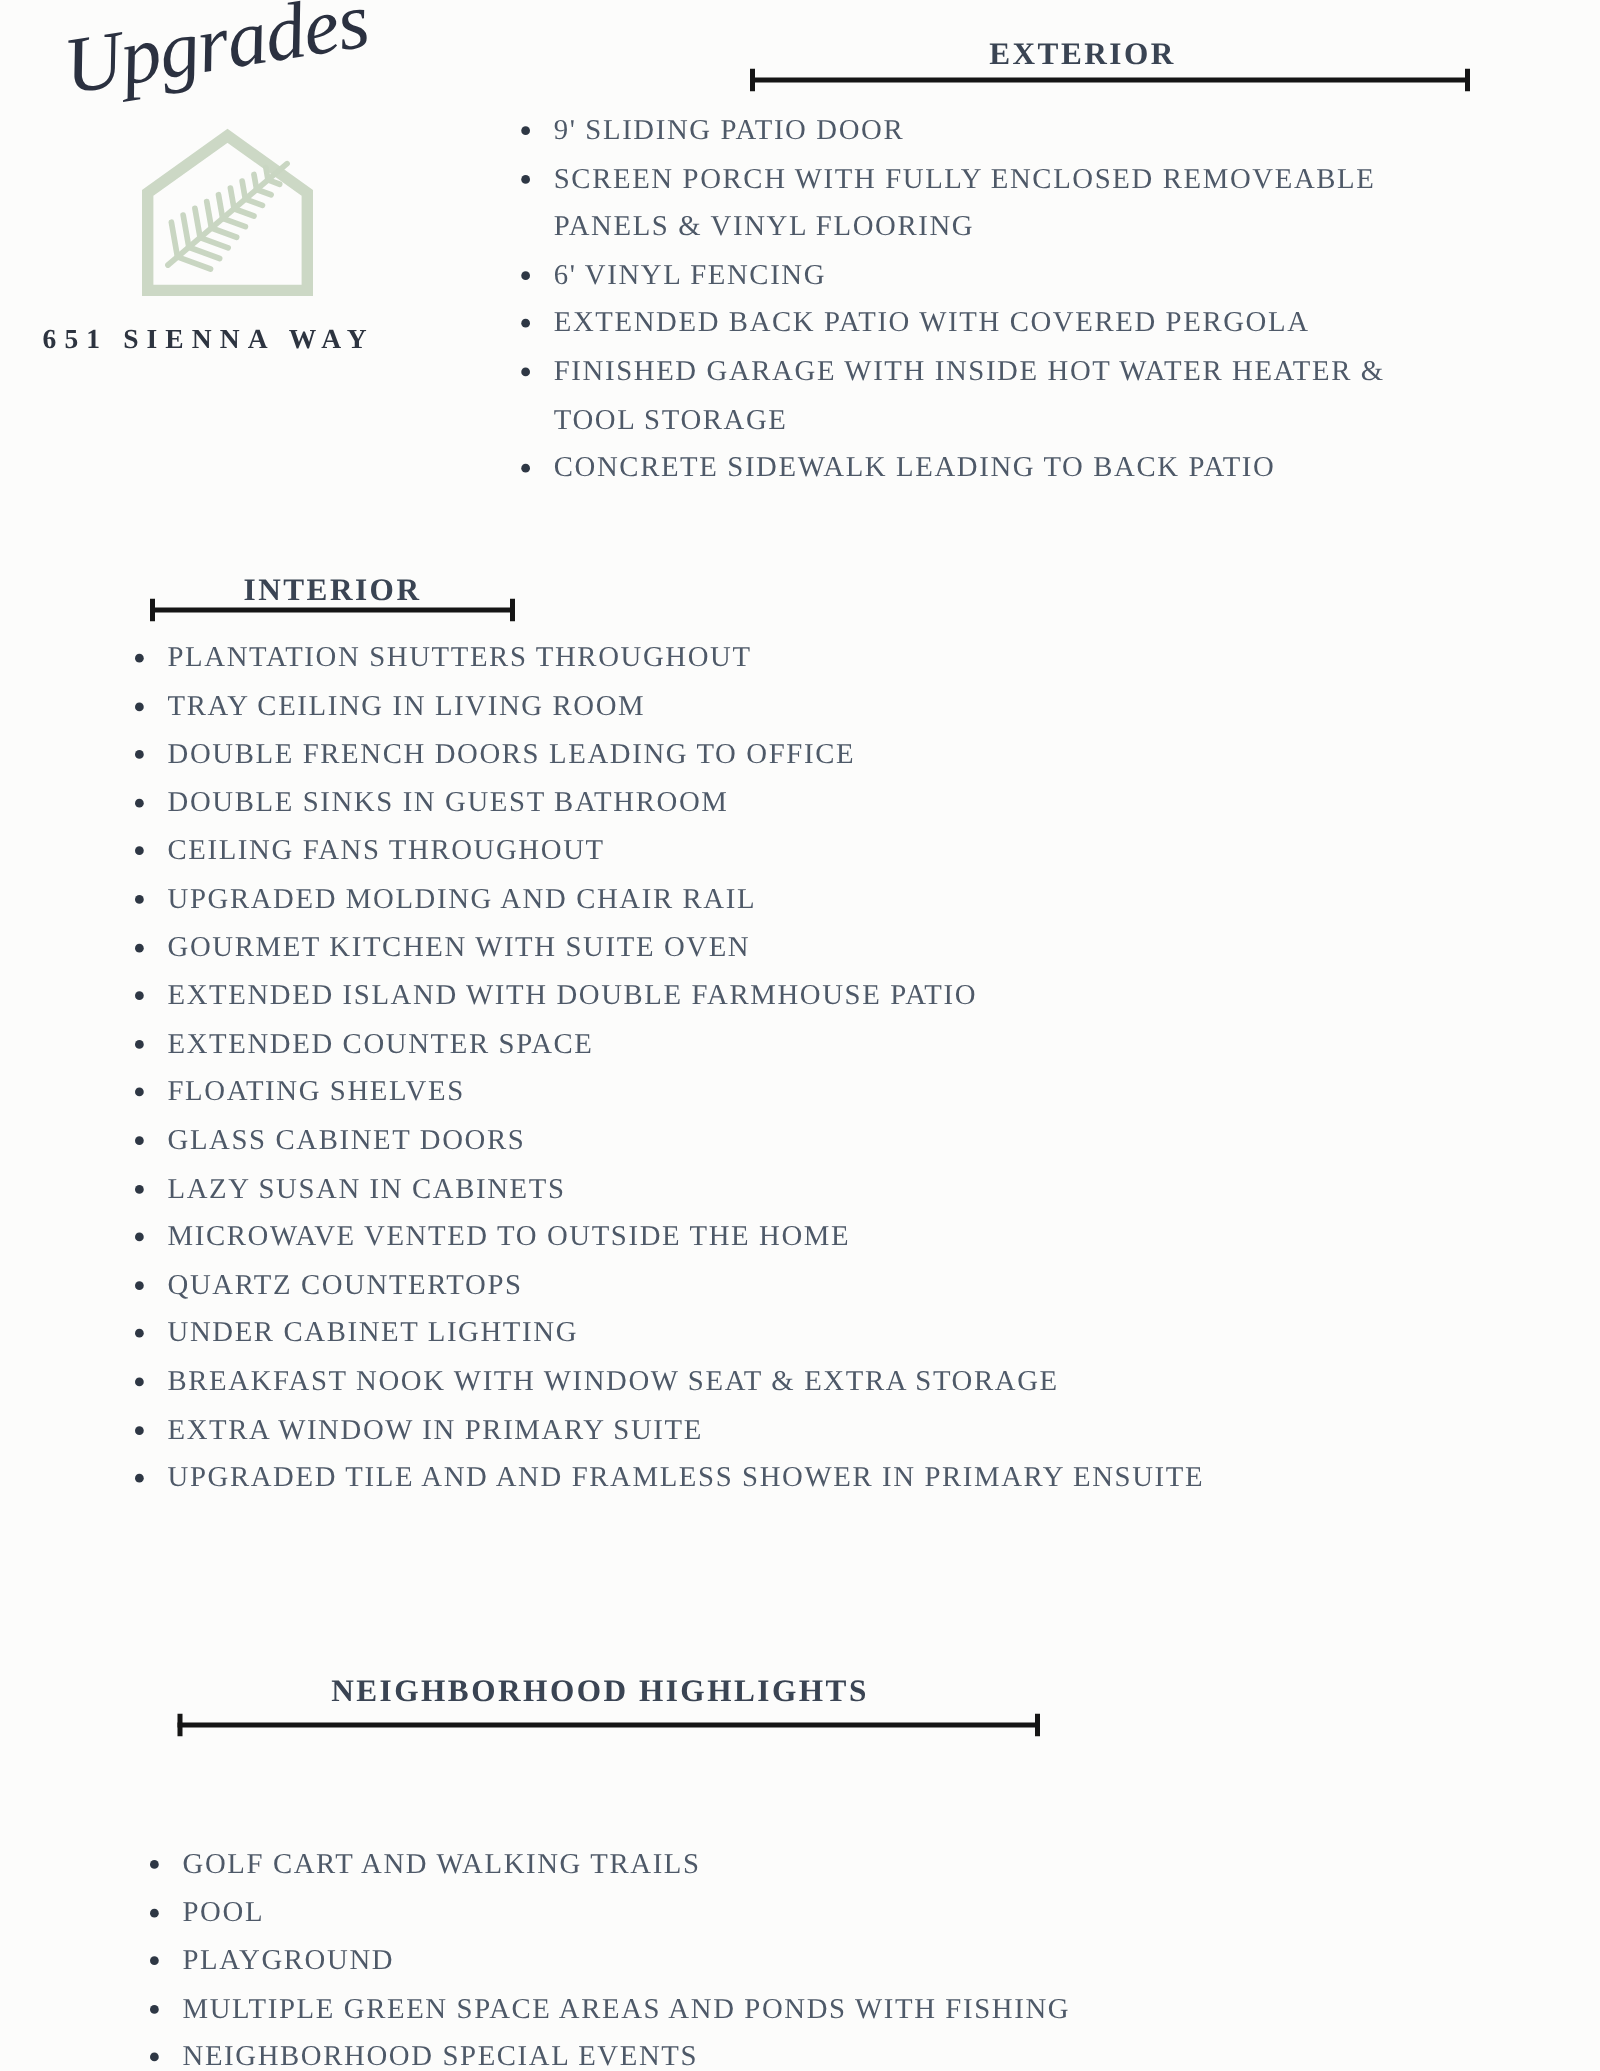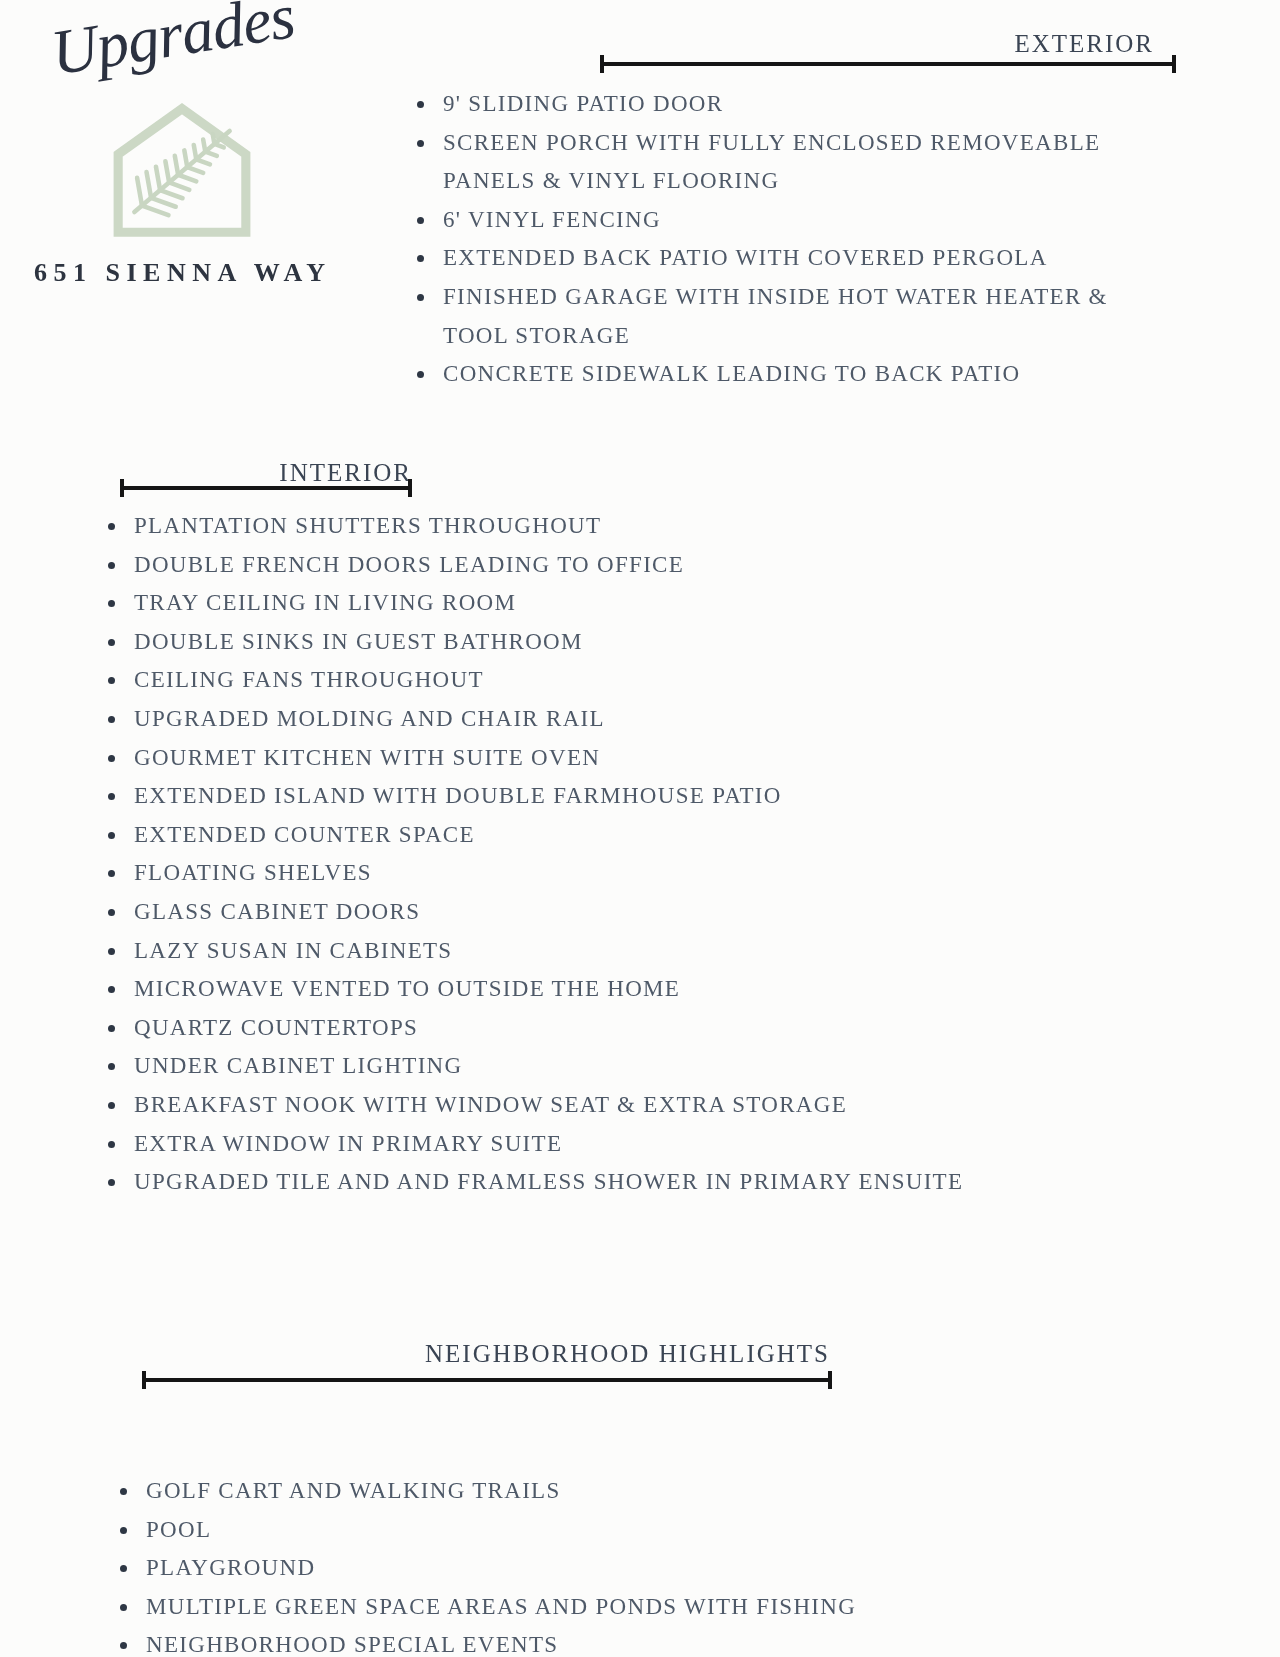--- a/index.html
+++ b/index.html
@@ -26,30 +26,30 @@
   .brand-script{
     position:absolute;left:52px;top:22px;width:320px;
     font-style:italic;font-size:64px;line-height:1;
     color:var(--script-text);
     transform:rotate(-9deg);transform-origin:left center;
     letter-spacing:-1px;
   }
   .logo{position:absolute;left:106px;top:98px;width:152px;height:148px;}
   .brand-address{
     position:absolute;left:34px;top:258px;width:320px;
-    font-size:26px;font-weight:bold;letter-spacing:6.5px;
+    font-size:22px;font-weight:bold;letter-spacing:6.5px;
     color:var(--address-text);white-space:nowrap;
   }
 
   
   .section-title{
     position:absolute;
-    font-size:25px;font-weight:normal;letter-spacing:2px;
+    font-size:25px;font-weight:bold;letter-spacing:2px;
     color:var(--heading-text);
-    text-align:right;line-height:26px;white-space:nowrap;
+    text-align:center;line-height:26px;white-space:nowrap;
   }
   .rule{
     position:absolute;height:4px;background:var(--rule-color);
   }
   .rule::before,.rule::after{
     content:"";position:absolute;top:-7px;width:4px;height:18px;
     background:var(--rule-color);
   }
   .rule::before{left:0;}
   .rule::after{right:0;}
@@ -124,22 +124,22 @@
     <li>6' VINYL FENCING</li>
     <li>EXTENDED BACK PATIO WITH COVERED PERGOLA</li>
     <li>FINISHED GARAGE WITH INSIDE HOT WATER HEATER &amp; TOOL STORAGE</li>
     <li>CONCRETE SIDEWALK LEADING TO BACK PATIO</li>
   </ul>
 
   <div class="section-title interior-title">INTERIOR</div>
   <div class="rule interior-rule"></div>
   <ul class="feature-list interior-list">
     <li>PLANTATION SHUTTERS THROUGHOUT</li>
+    <li>TRAY CEILING IN LIVING ROOM</li>
     <li>DOUBLE FRENCH DOORS LEADING TO OFFICE</li>
-    <li>TRAY CEILING IN LIVING ROOM</li>
     <li>DOUBLE SINKS IN GUEST BATHROOM</li>
     <li>CEILING FANS THROUGHOUT</li>
     <li>UPGRADED MOLDING AND CHAIR RAIL</li>
     <li>GOURMET KITCHEN WITH SUITE OVEN</li>
     <li>EXTENDED ISLAND WITH DOUBLE FARMHOUSE PATIO</li>
     <li>EXTENDED COUNTER SPACE</li>
     <li>FLOATING SHELVES</li>
     <li>GLASS CABINET DOORS</li>
     <li>LAZY SUSAN IN CABINETS</li>
     <li>MICROWAVE VENTED TO OUTSIDE THE HOME</li>

